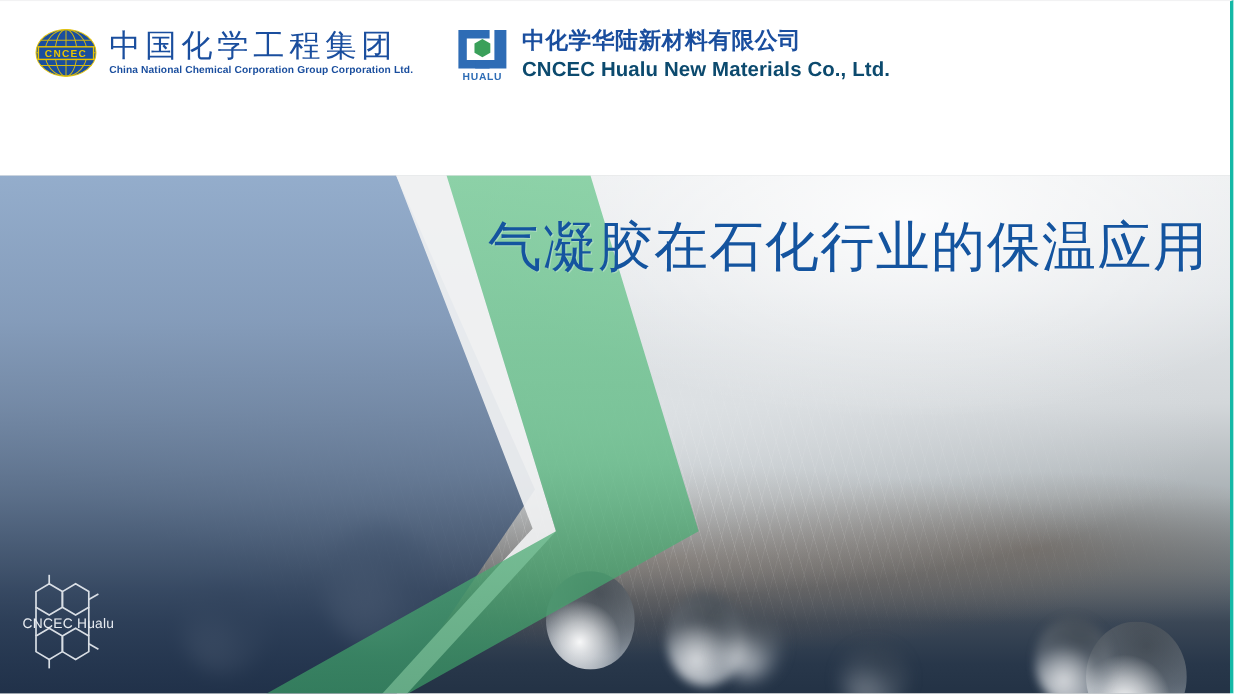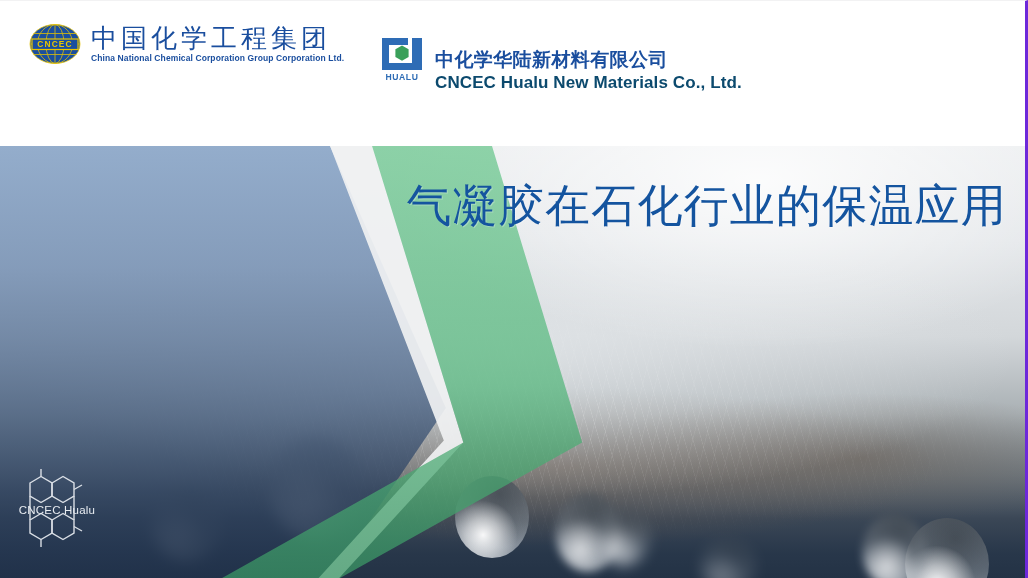--- a/index.html
+++ b/index.html
@@ -10,21 +10,21 @@
   body {
     font-family: "Liberation Sans", "DejaVu Sans", sans-serif;
   }
   #slide {
     position: relative;
     width: 1028px;
     height: 578px;
     overflow: hidden;
     background: #ffffff;
     box-sizing: border-box;
-    border-right: 3px solid #6d28d9;
+    border-right: 3px solid #14b8a6;
     border-top: 1px solid #f2f2f3;
   }
 
   
   .header {
     position: absolute;
     left: 0; top: 0;
     width: 1025px;
     height: 145px;
     background: #ffffff;
@@ -94,21 +94,20 @@
     flex-direction: column;
     justify-content: center;
   }
   .hualu-cn {
     font-size: 19px;
     font-weight: bold;
     color: #1a4e9e;
     letter-spacing: 0.4px;
     line-height: 1.25;
     white-space: nowrap;
-    margin-top: 25px;
   }
   .hualu-en {
     font-size: 17px;
     color: #0c4a6e;
     letter-spacing: 0.1px;
     line-height: 1.35;
     white-space: nowrap;
     font-weight: bold;
   }
 
@@ -234,21 +233,21 @@
     letter-spacing: 1.2px;
     white-space: nowrap;
     text-shadow: 1px 1px 0 rgba(255,255,255,0.28);
     z-index: 6;
   }
 
   
   .watermark {
     position: absolute;
     left: 10px;
-    bottom: 22px;
+    bottom: 12px;
     width: 94px;
     height: 92px;
     z-index: 6;
   }
   .watermark .wm-label {
     position: absolute;
     left: 0; right: 0;
     top: 39px;
     text-align: center;
     font-size: 11.5px;

